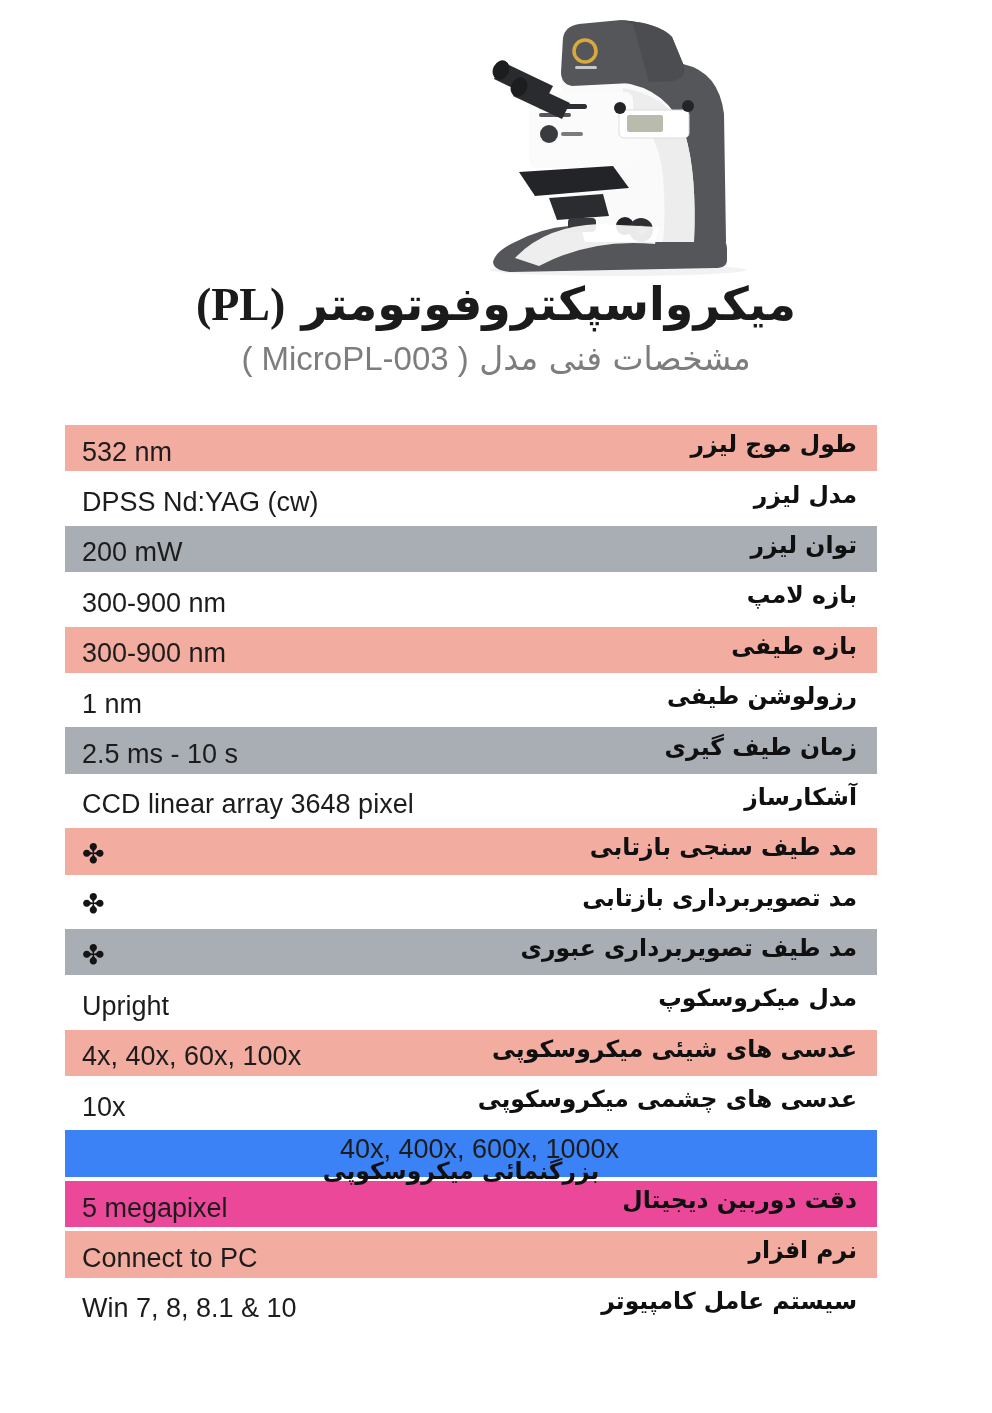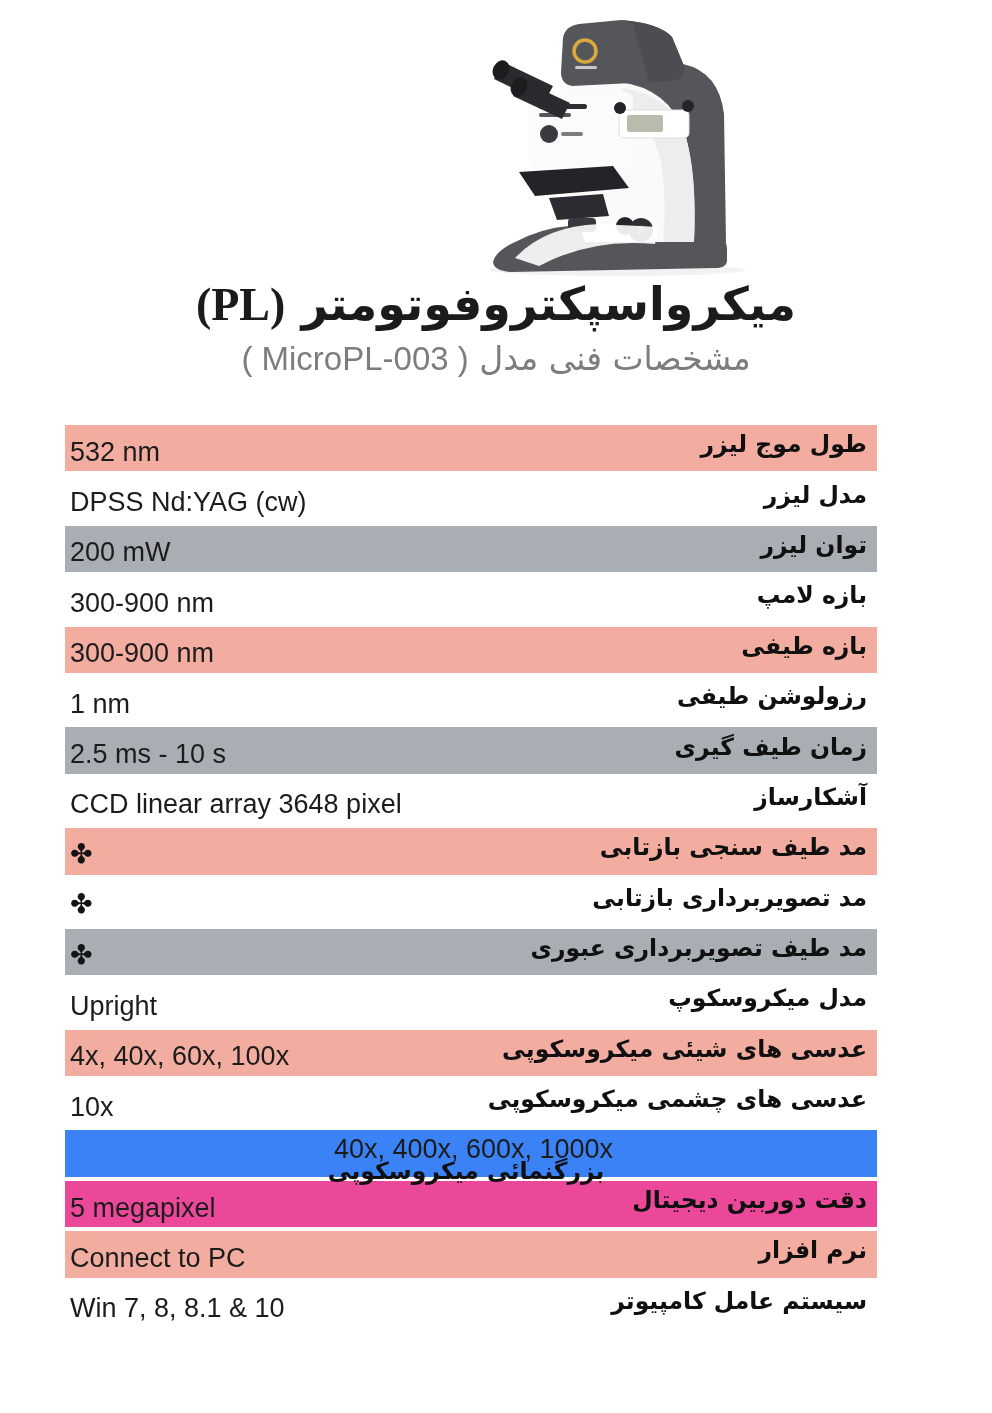--- a/index.html
+++ b/index.html
@@ -43,36 +43,36 @@
     display: flex;
     justify-content: space-between;
     align-items: center;
     border-top: 2px solid #ffffff;
     border-bottom: 2px solid #ffffff;
   }
   .specrow .val {
     font-family: "Liberation Sans", sans-serif;
     font-size: 27px;
     color: #1c1c1c;
-    padding-left: 5px;
+    padding-left: 17px;
     transform: translateY(4px);
     white-space: nowrap;
   }
   .specrow .val.icon {
     font-family: "DejaVu Sans", sans-serif;
     font-size: 27px;
     color: #141414;
     transform: translateY(2px);
   }
   .specrow .lab {
     direction: rtl;
     font-size: 23.5px;
     font-weight: bold;
     color: #101010;
-    padding-right: 10px;
+    padding-right: 20px;
     transform: translateY(-4px);
     white-space: nowrap;
   }
 </style>
 </head>
 <body>
 
 <div class="page">
 
   <div class="microscope">

